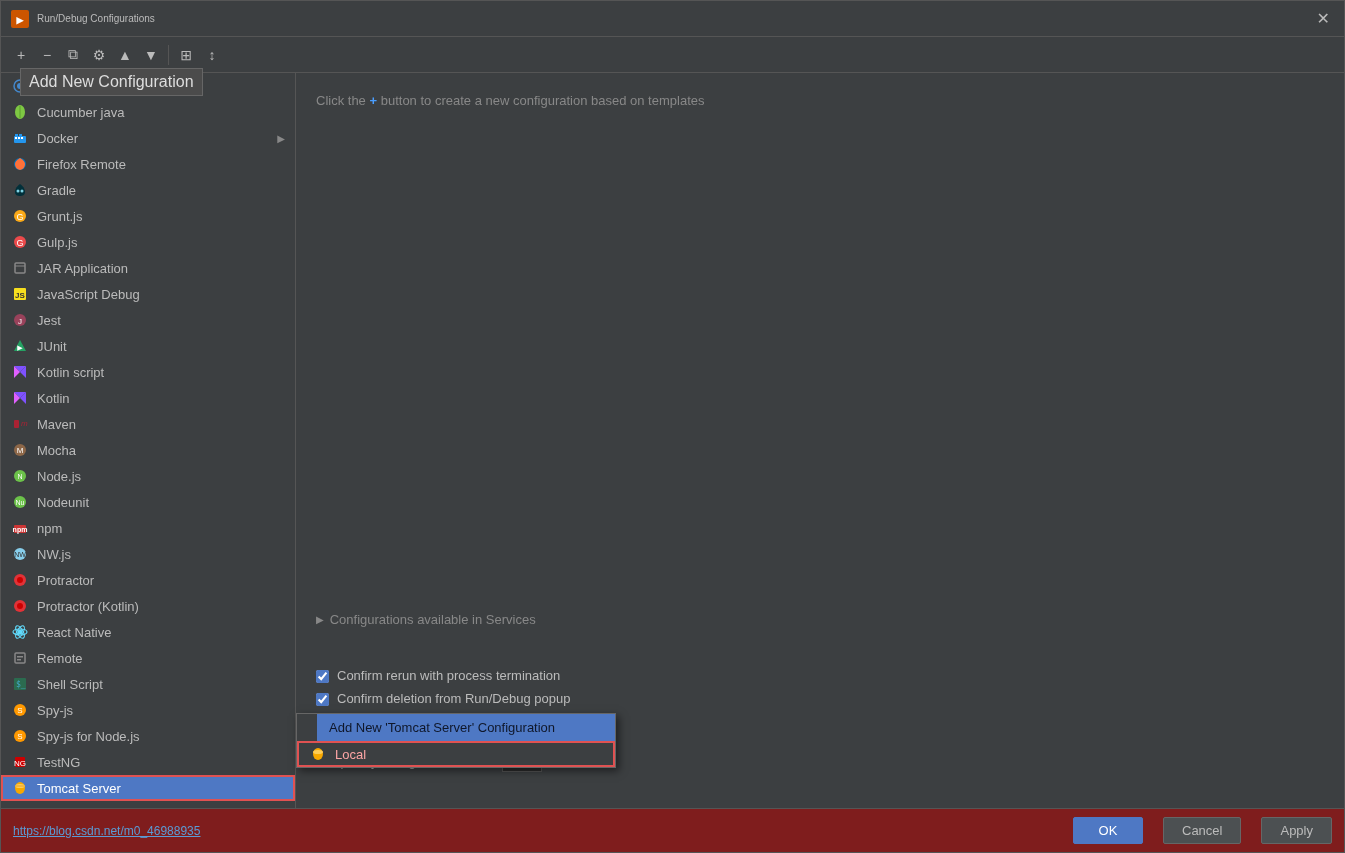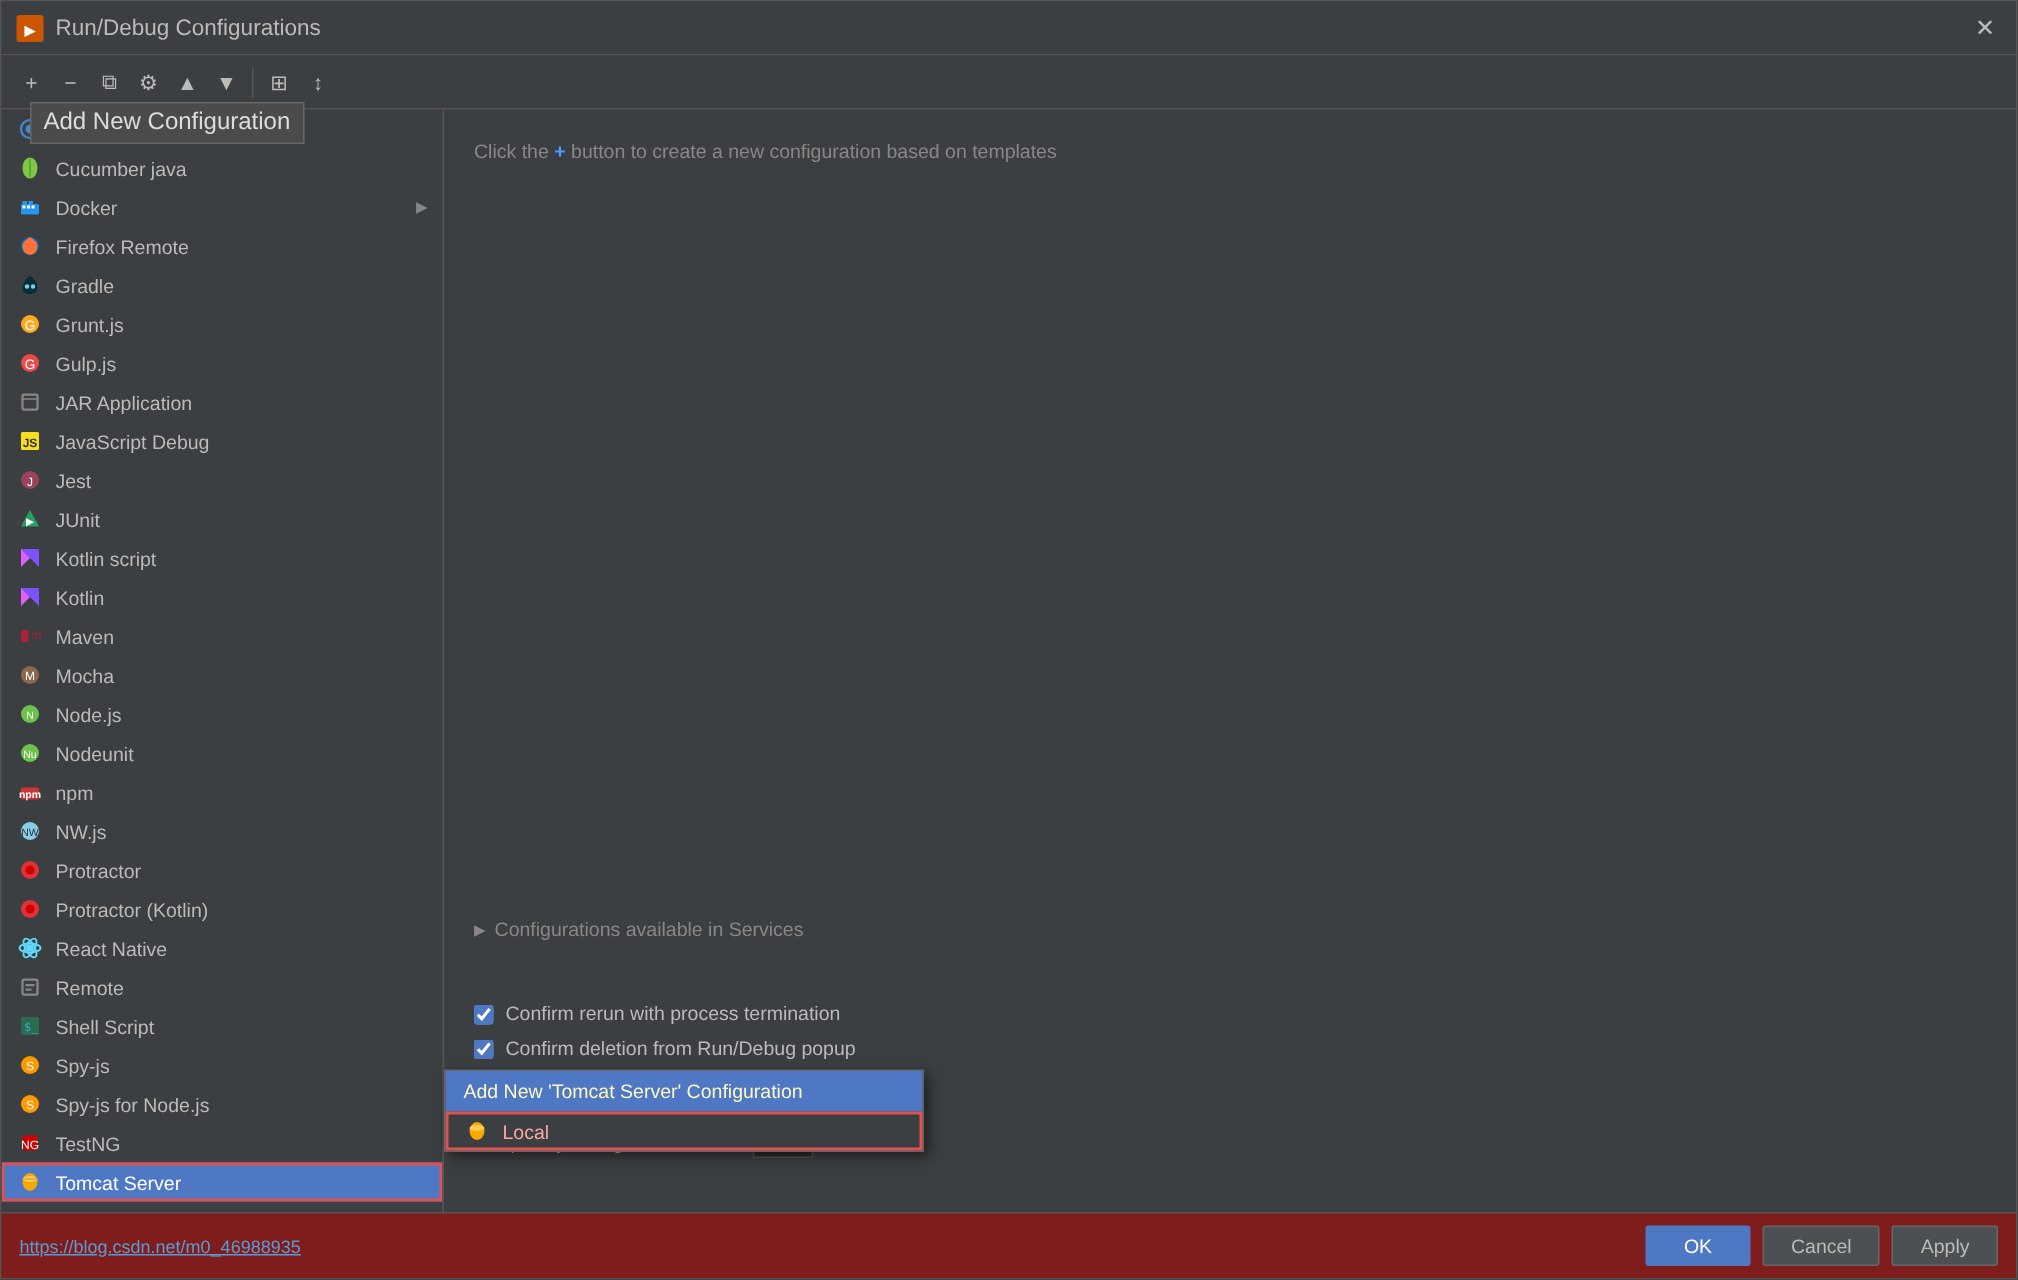--- a/index.html
+++ b/index.html
@@ -38,21 +38,21 @@
       display: flex;
       align-items: center;
       justify-content: center;
       font-size: 10px;
       color: white;
       font-weight: bold;
     }
     .title-bar-text {
       flex: 1;
       color: #bbbbbb;
-      font-size: 15px;
+      font-size: 10px;
     }
     .title-bar-close {
       color: #bbbbbb;
       font-size: 16px;
       cursor: pointer;
       padding: 0 4px;
     }
     .toolbar {
       height: 36px;
       background: #3c3f41;
@@ -214,21 +214,21 @@
       flex: 1;
     }
     .bottom-bar-link {
       color: #5b9bd5;
       font-size: 12px;
       text-decoration: underline;
       cursor: pointer;
     }
     .bottom-buttons {
       display: flex;
-      gap: 8px;
+      gap: 20px;
     }
     .btn {
       padding: 5px 18px;
       border: 1px solid #666;
       background: #4c5052;
       color: #bbbbbb;
       cursor: pointer;
       font-size: 13px;
       border-radius: 2px;
       min-width: 70px;
@@ -244,24 +244,25 @@
       left: 295px;
       bottom: 40px;
       background: #3c3f41;
       border: 1px solid #666;
       min-width: 320px;
       z-index: 20;
       box-shadow: 3px 3px 8px rgba(0,0,0,0.5);
     }
     .submenu-header {
       background: #4e78c4;
-      color: #fef9c3;
+      color: #0f172a;
       padding: 6px 12px;
       font-size: 13px;
       cursor: default;
+      margin-left: 20px;
     }
     .submenu-item {
       display: flex;
       align-items: center;
       padding: 5px 12px;
       cursor: pointer;
       color: #fca5a5;
       font-size: 13px;
       height: 26px;
       outline: 2px solid #e05252;

